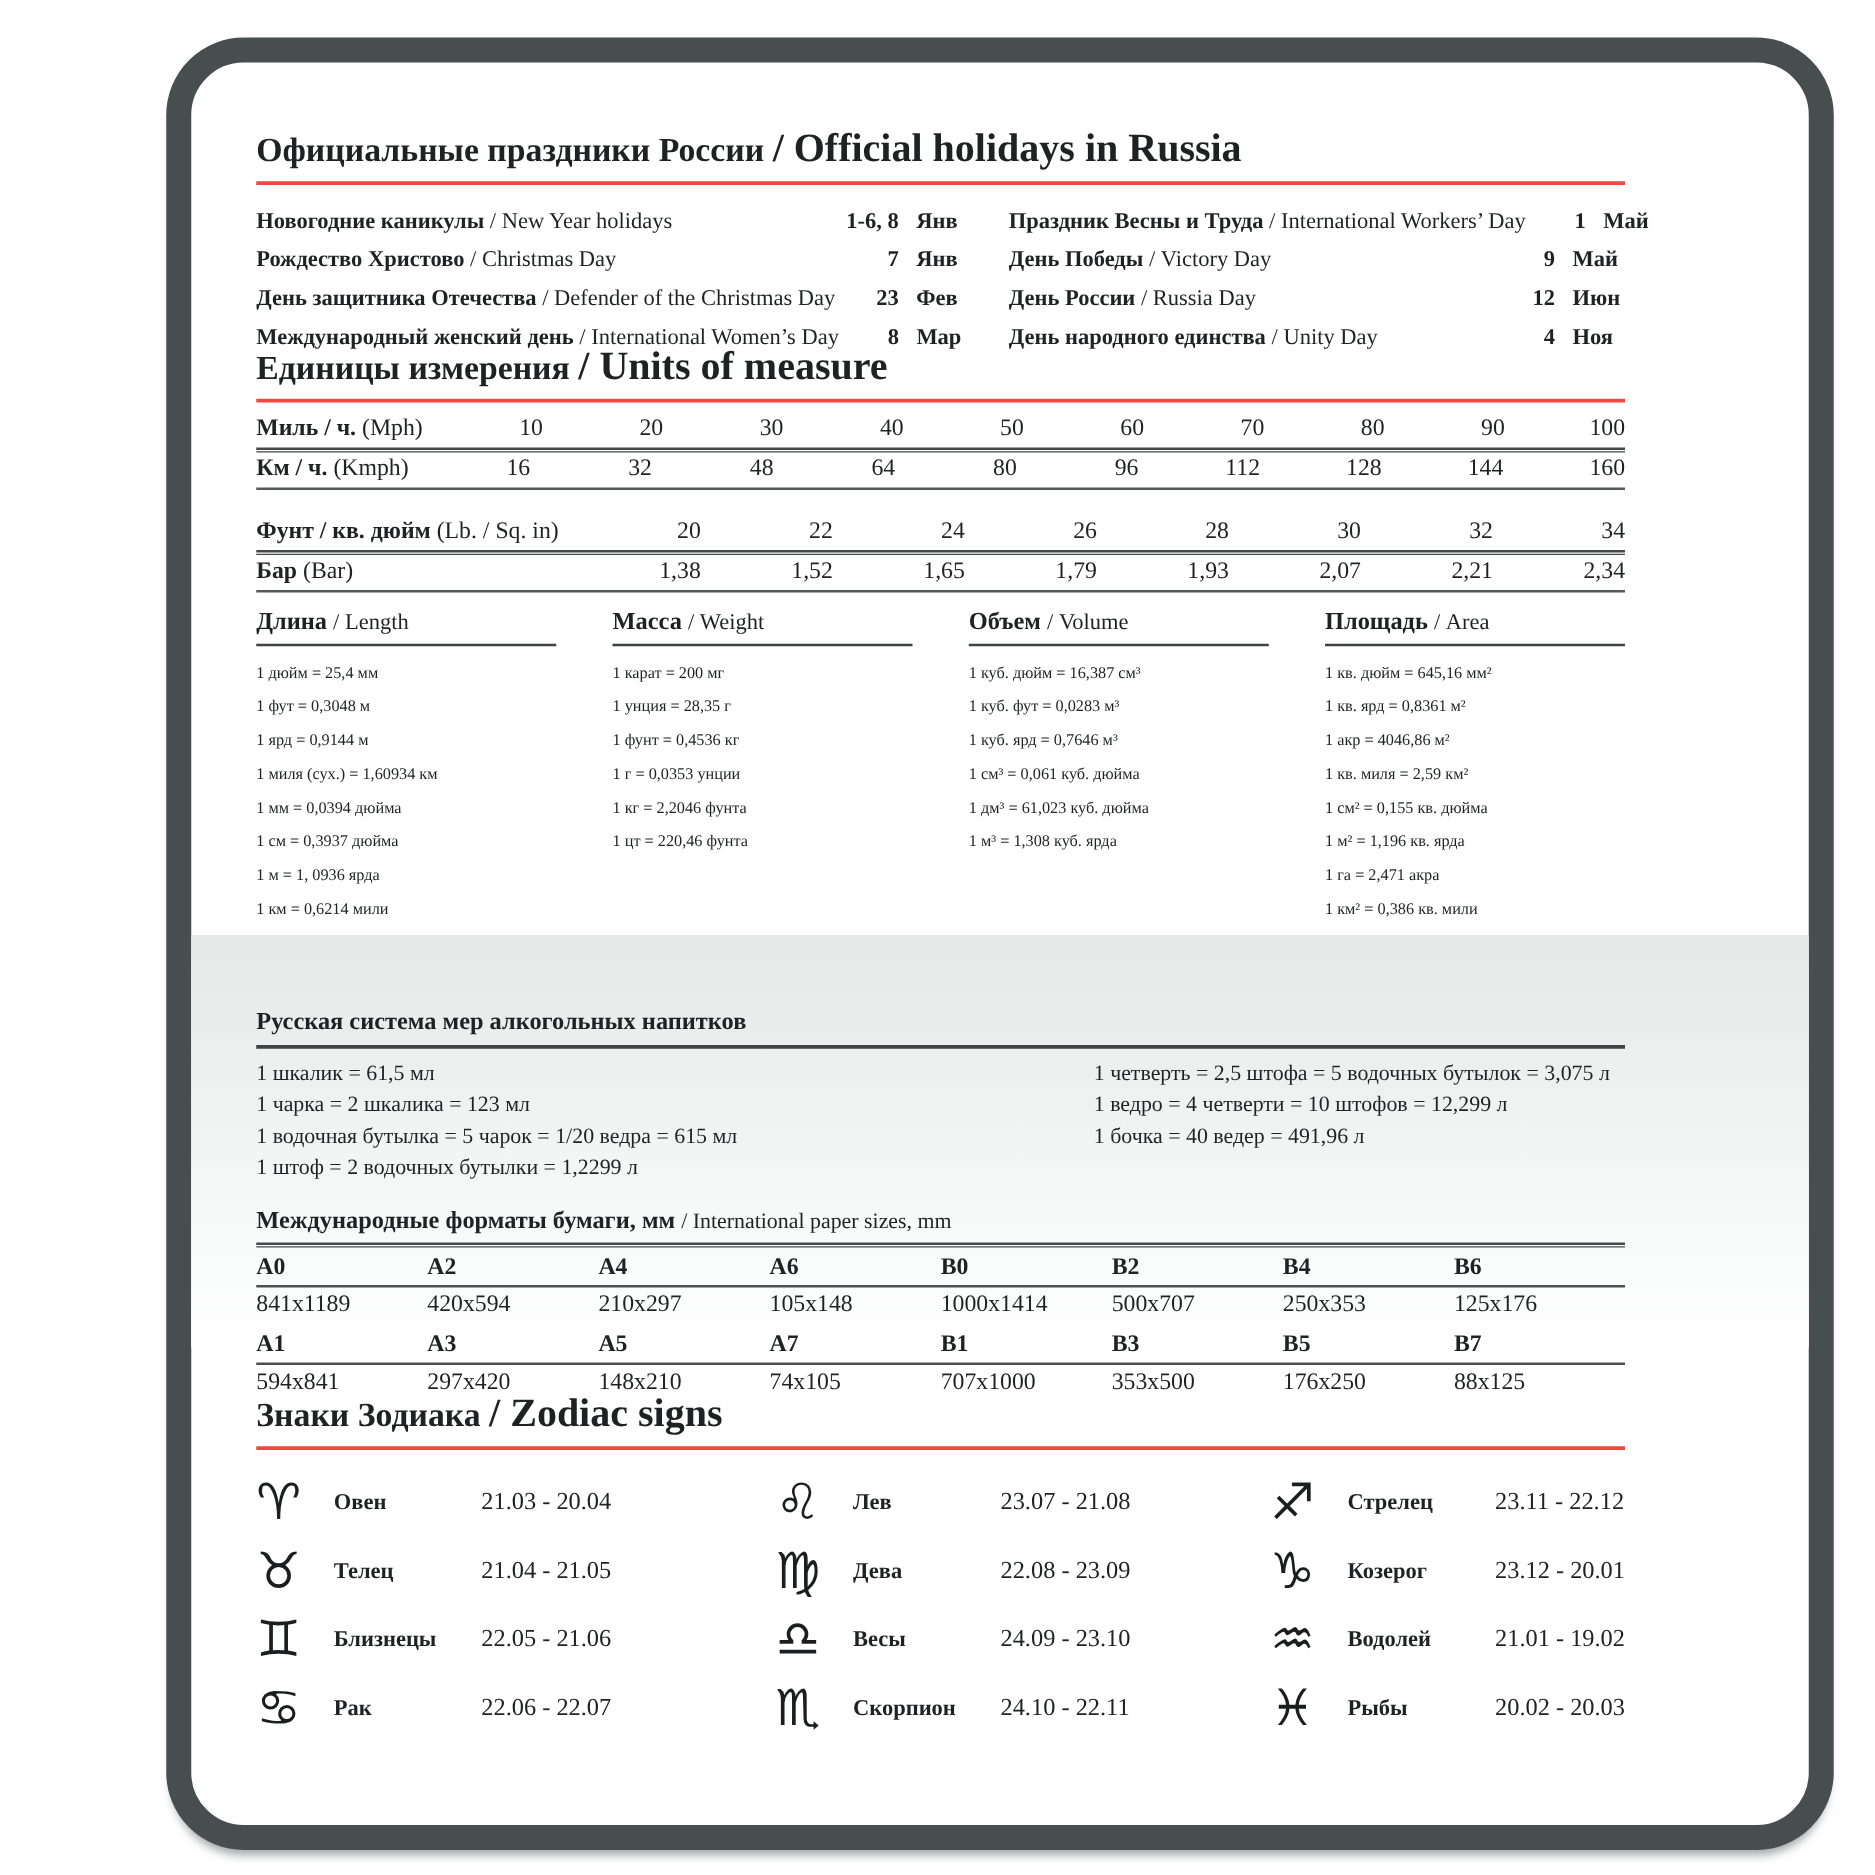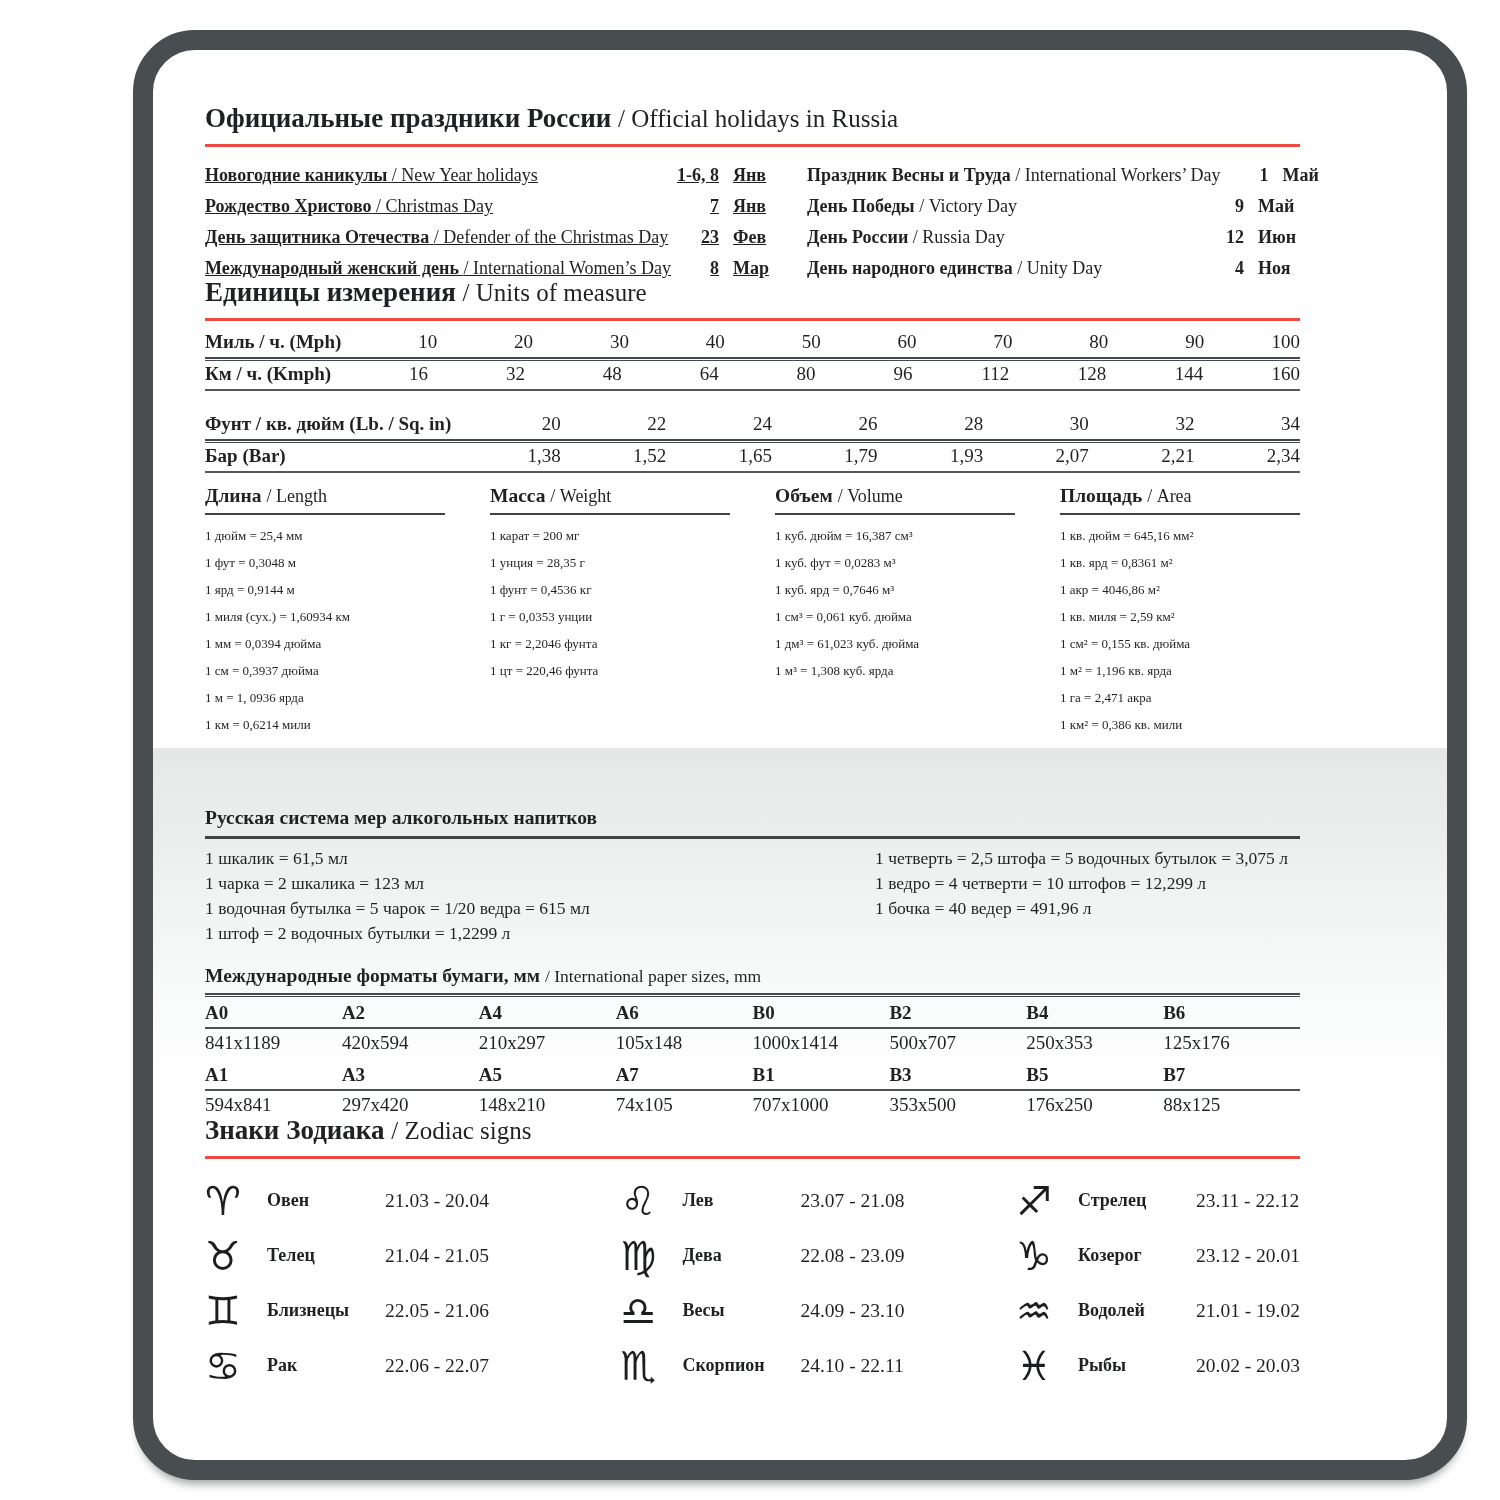--- a/index.html
+++ b/index.html
@@ -9,39 +9,39 @@
   .frame { position:absolute; left:133px; top:30px; width:1334px; height:1450px;
            border:20px solid #484e4f; border-radius:62px; background:#fff;
            box-shadow:0 9px 8px -5px rgba(70,76,77,.5); }
   .fold  { position:absolute; left:153px; top:748px; width:1294px; height:330px;
            background:linear-gradient(180deg,#e6e8e8 0%, #edefef 30%, #f8f9f9 70%, #ffffff 100%); }
 
   .sec { position:absolute; left:205px; width:1095px; }
 
   .title { font-size:27px; line-height:32px; white-space:nowrap; }
   .title .ru { font-weight:700; }
-  .title .en { font-weight:400; font-size:25px; }
+  .title .en { font-weight:700; font-size:32px; }
   .redline { height:3px; background:#ee4a42; margin-top:9px; }
 
   
   .hol-cols { display:flex; margin-top:13px; }
-  .hol-left { width:570px;text-decoration:underline; }
+  .hol-left { width:570px; }
   .hol-right { width:493px; margin-left:32px; }
   .hol-row { display:flex; font-size:18px; line-height:31px; }
   .hol-name { flex:1; white-space:nowrap; }
   .hol-name .ru { font-weight:700; }
   .hol-day { flex:0 0 48px; text-align:right; font-weight:700; white-space:nowrap; }
   .hol-month { flex:0 0 56px; padding-left:14px; font-weight:700; }
 
   
   .mtable { margin-top:8px; }
   .ptable { margin-top:20px; }
   .mrow { display:flex; align-items:baseline; font-size:19px; line-height:26px; }
   .mlabel { white-space:nowrap; font-weight:700; }
-  .mlabel .unit { font-weight:700; }
+  .mlabel .unit { font-weight:400; }
   .mrow.speed .mlabel { flex:0 0 104px; }
   .mrow.pressure .mlabel { flex:0 0 250px; }
   .mval { flex:1; text-align:right; }
   .dline { margin-top:2px; height:4px; border-top:2px solid #45494b; border-bottom:1px solid #45494b; }
   .sline { border-top:2px solid #55595a; margin-top:2px; }
 
   
   .conv { display:flex; gap:45px; margin-top:10px; }
   .conv-col { flex:1; }
   .conv-head { font-size:19.5px; line-height:26px; font-weight:700; padding-bottom:4px;

